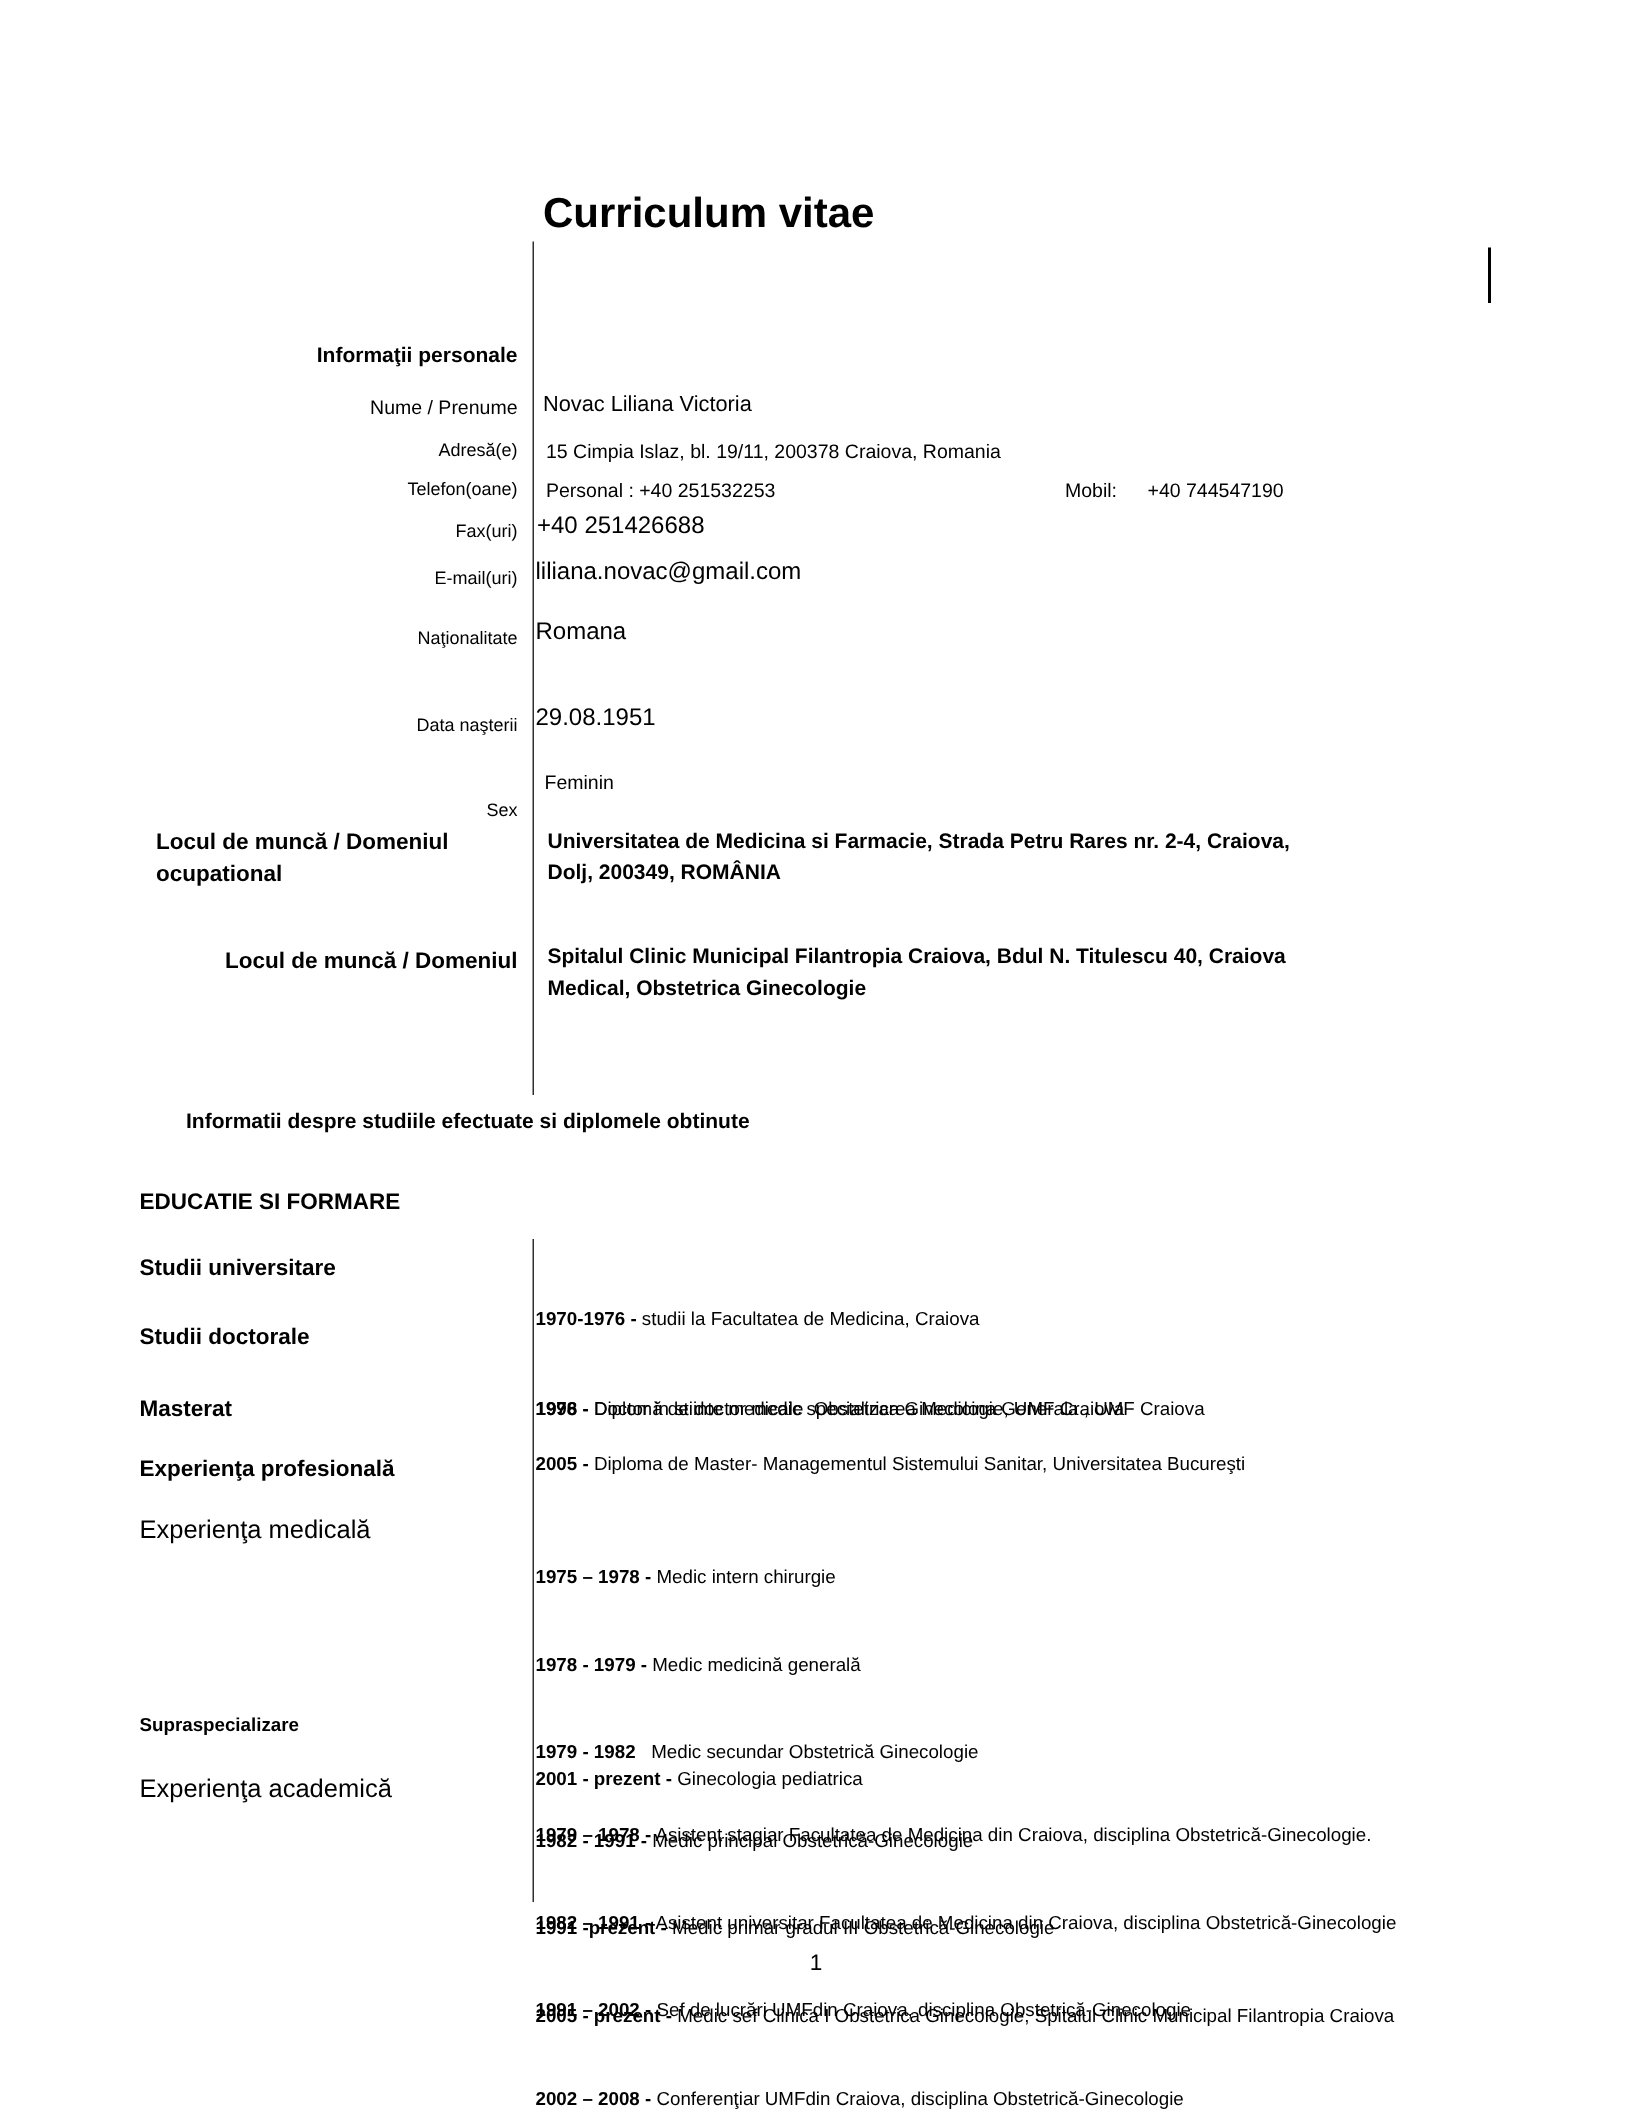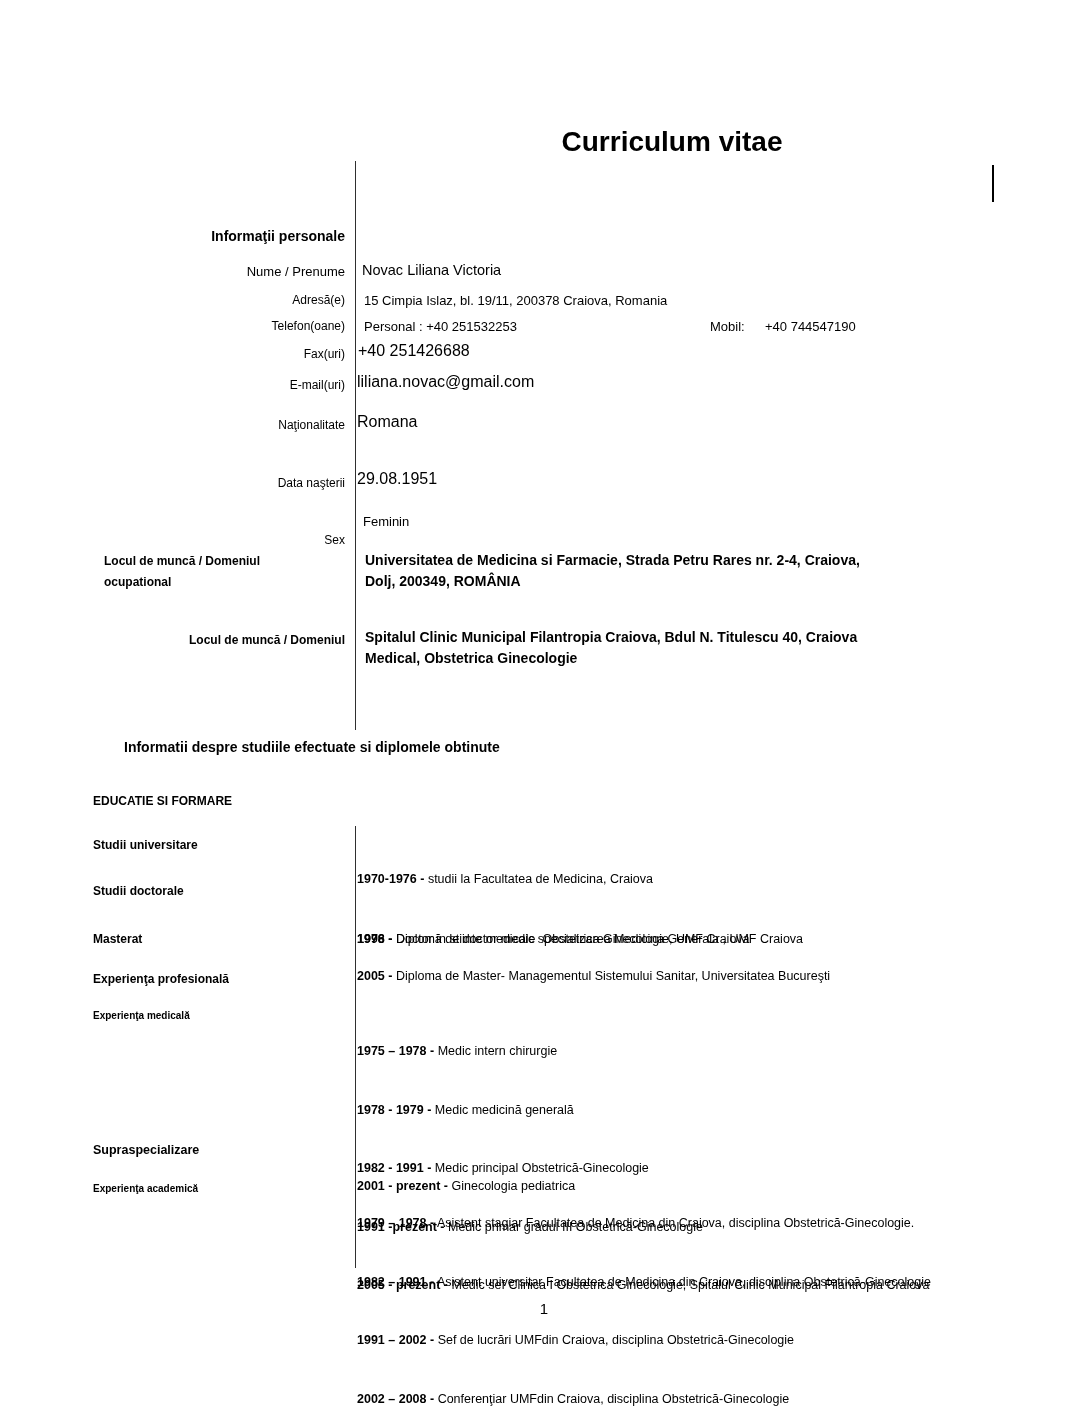--- a/index.html
+++ b/index.html
@@ -6,24 +6,24 @@
   body{
     width:1088px;height:1408px;background:#ffffff;position:relative;
     font-family:"Liberation Sans",sans-serif;color:#000;overflow:hidden;
   }
   .abs{position:absolute}
   .lbl{position:absolute;left:40px;width:305px;text-align:right}
   .sec{font-weight:bold;font-size:14px}
   .f12{font-size:12px}
   .f13{font-size:13px}
   .f16{font-size:16px}
-  .title{font-size:28px;font-weight:bold;text-align:center}
+  .title{font-size:28px;font-weight:bold;text-align:left}
   .name-val{font-weight:normal;font-size:14.5px}
-  .lblbold{font-weight:bold;font-size:12px;line-height:21px}
-  .lblbold13{font-weight:bold;font-size:10px}
+  .lblbold{font-weight:bold;font-size:15px;line-height:21px}
+  .lblbold13{font-weight:normal;font-size:17px}
   .lblbold12{font-weight:bold;font-size:12.5px}
   .secbold14{font-weight:bold;font-size:14px}
   .valbold{font-weight:bold;font-size:14px;line-height:21px}
   .entries{font-size:12.5px;line-height:20px;white-space:pre-wrap}
   .entries b{font-weight:bold}
   .lh195{line-height:19.5px}
   .ralign{text-align:right}
   .vline{position:absolute;width:1px;background:#2f2f2f}
   .artifact{position:absolute;width:2px;background:#000}
   .pagenum{font-size:15px;text-align:center}
@@ -95,20 +95,21 @@
   <div class="abs entries" style="left:357px;top:926px">
     <div><b>2005 -</b><span> Diploma de Master- Managementul Sistemului Sanitar, Universitatea Bucureşti</span></div>
   </div>
 
   <div class="abs lblbold" style="left:93px;top:969px">Experienţa profesională</div>
 
   <div class="abs lblbold13" style="left:93px;top:1010px">Experienţa medicală</div>
   <div class="abs entries lh195" style="left:357px;top:1003px">
     <div><b>1975 – 1978 -</b><span> Medic intern chirurgie</span></div>
     <div><b>1978 - 1979 -</b><span> Medic medicină generală</span></div>
+    <div><b>1979 - 1982</b><span>   Medic secundar Obstetrică Ginecologie</span></div>
     <div><b>1982 - 1991 -</b><span> Medic principal Obstetrică-Ginecologie</span></div>
     <div><b>1991 -prezent -</b><span> Medic primar gradul III Obstetrică-Ginecologie</span></div>
     <div><b>2005 - prezent -</b><span> Medic sef Clinica I Obstetrica Ginecologie, Spitalul Clinic Municipal Filantropia Craiova</span></div>
   </div>
 
   <div class="abs lblbold12" style="left:93px;top:1143px">Supraspecializare</div>
   <div class="abs entries" style="left:357px;top:1136px">
     <div><b>2001 - prezent -</b><span> Ginecologia pediatrica</span></div>
   </div>
 

